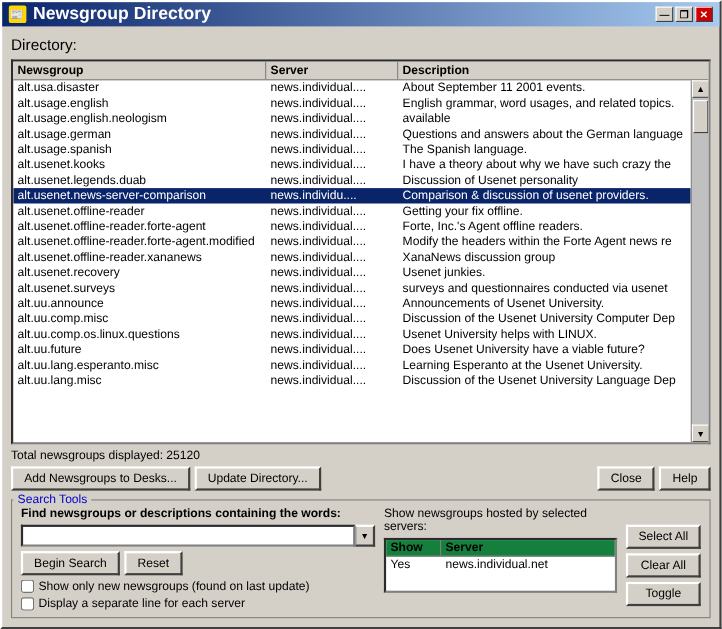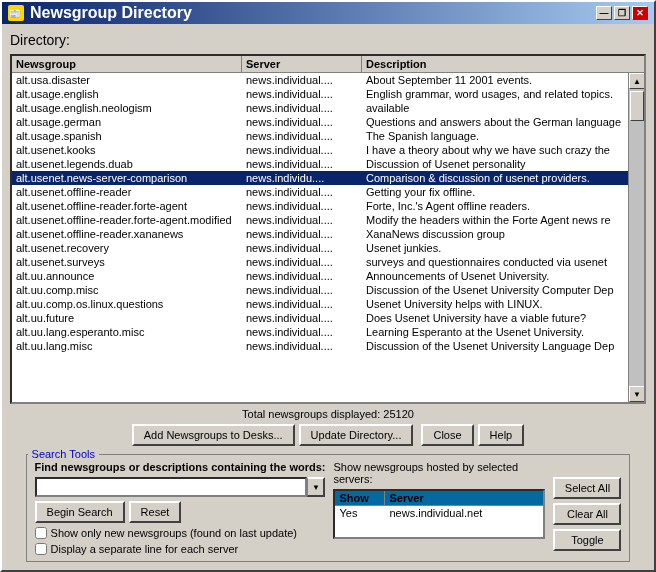--- a/index.html
+++ b/index.html
@@ -140,21 +140,20 @@
       font-size: 11px;
       white-space: nowrap;
       overflow: hidden;
       text-overflow: ellipsis;
     }
 
     .bottom-section {
       display: flex;
       flex-direction: column;
       gap: 4px;
-      align-items: center;
     }
 
     .total-line {
       font-size: 11px;
     }
 
     .button-row {
       display: flex;
       gap: 4px;
       align-items: center;
@@ -268,21 +267,21 @@
 
     .server-table-container {
       border: 2px inset #808080;
       background: white;
       height: 50px;
       overflow-y: auto;
     }
 
     .server-table-header {
       display: flex;
-      background: #0369a1;
+      background: #15803d;
       border-bottom: 1px solid #808080;
     }
 
     .server-th {
       padding: 1px 4px;
       font-weight: bold;
       font-size: 11px;
       border-right: 1px solid #808080;
     }
 

